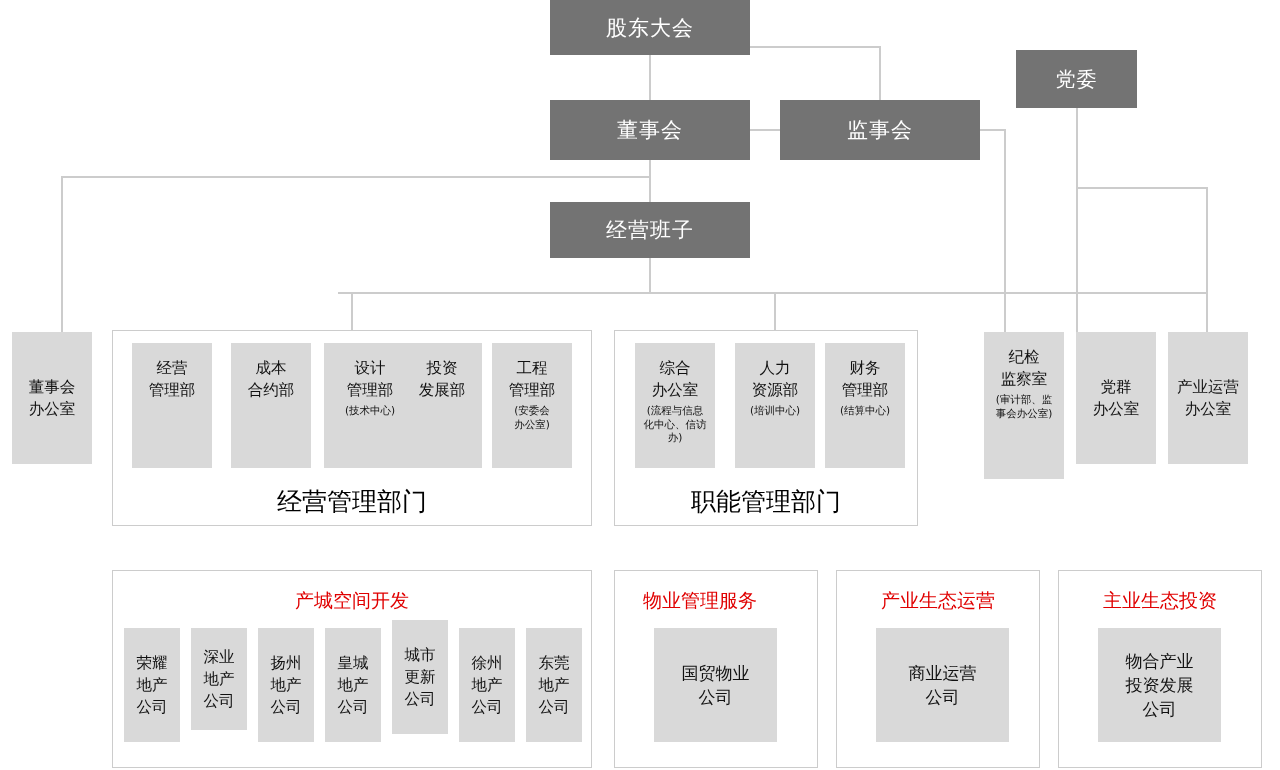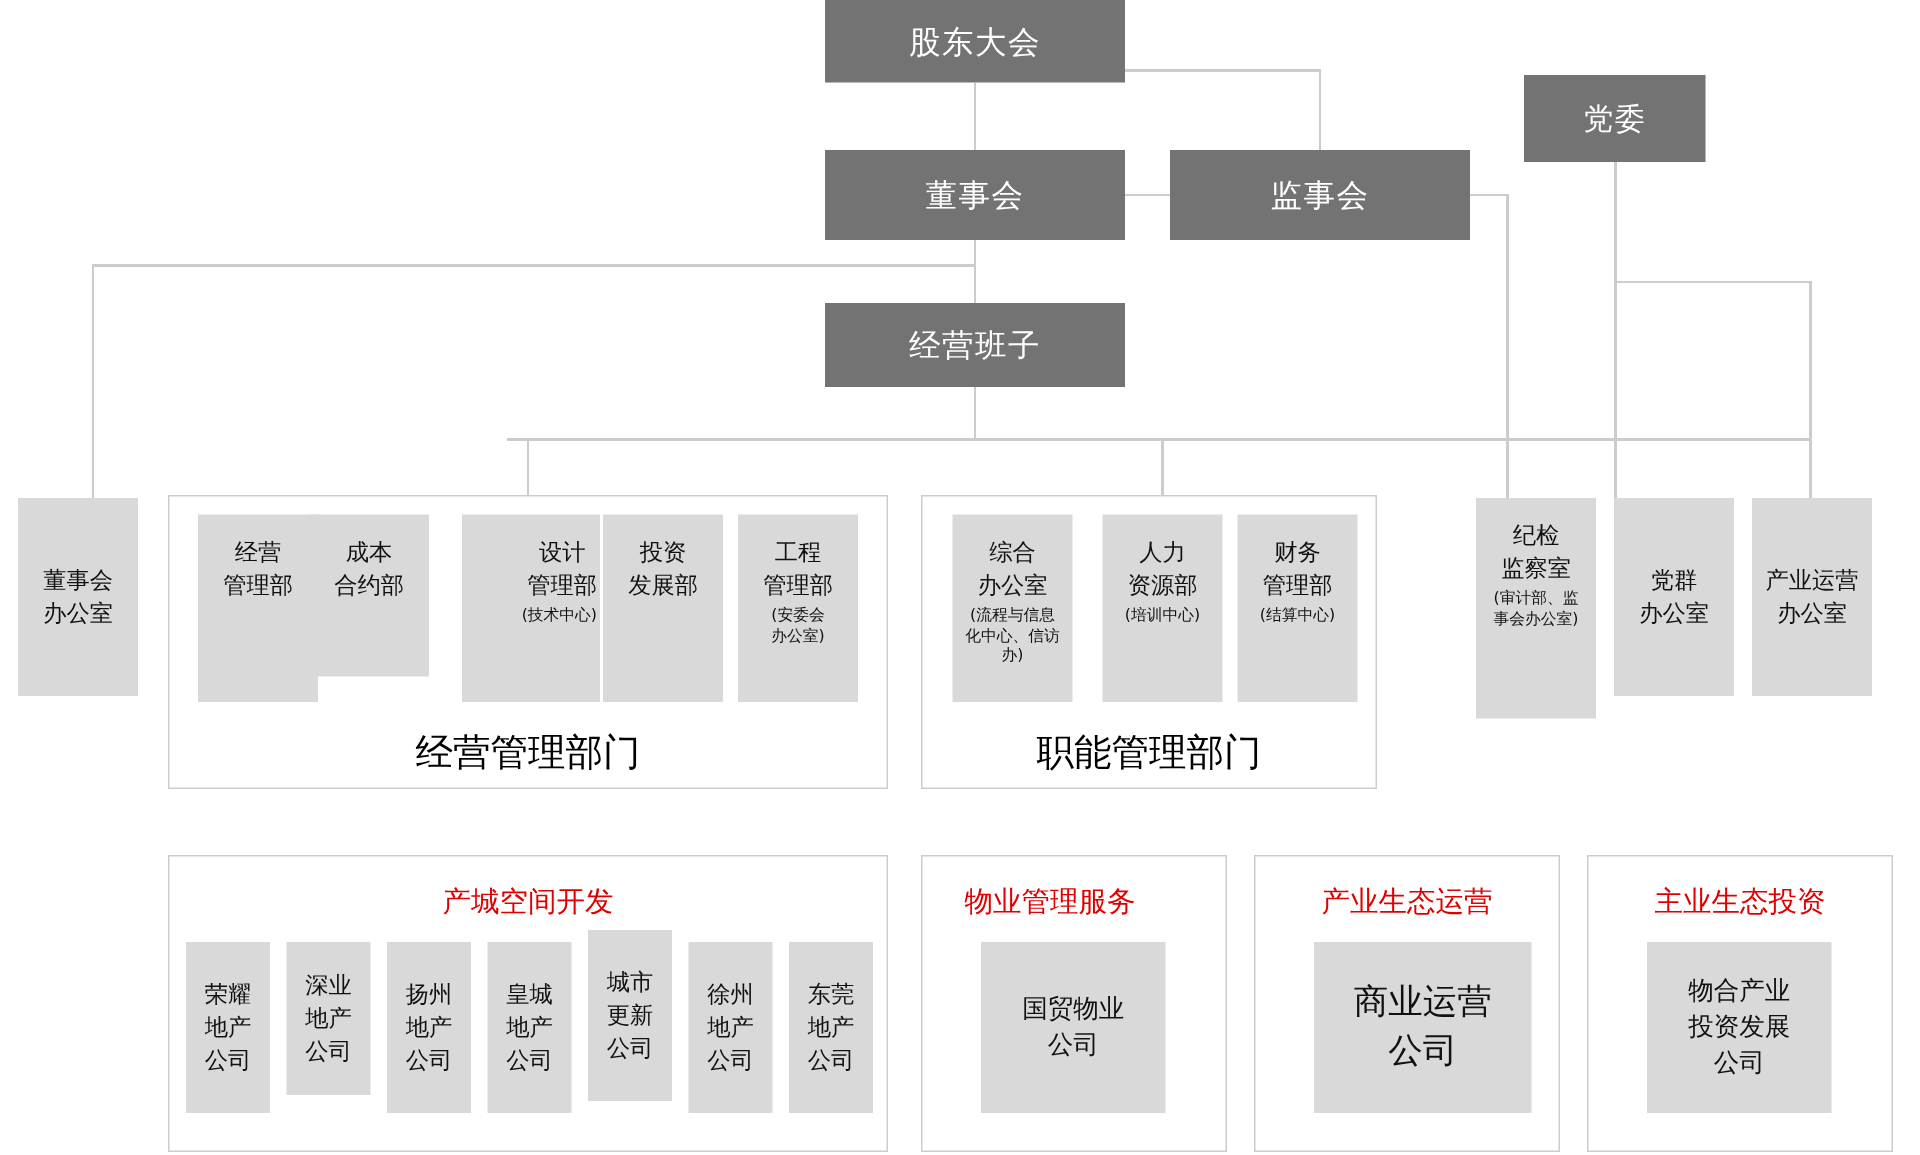--- a/index.html
+++ b/index.html
@@ -162,26 +162,26 @@
 办公室</span>
   </div>
 
   <div class="group-frame" style="left:112px; top:330px; width:480px; height:196px;"></div>
 
   <div class="unit top-align" style="left:132px; top:343px; width:80px; height:125px;">
     <span class="main">经营
 管理部</span>
     <span class="sub"></span>
   </div>
-  <div class="unit top-align" style="left:206px; top:343px; width:80px; height:108px;">
+  <div class="unit top-align" style="left:231px; top:343px; width:80px; height:125px;">
     <span class="main">成本
 合约部</span>
     <span class="sub"></span>
   </div>
-  <div class="unit top-align" style="left:308px; top:343px; width:92px; height:125px;align-items:flex-end;">
+  <div class="unit top-align" style="left:324px; top:343px; width:92px; height:125px;">
     <span class="main">设计
 管理部</span>
     <span class="sub">(技术中心)</span>
   </div>
   <div class="unit top-align" style="left:402px; top:343px; width:80px; height:125px;">
     <span class="main">投资
 发展部</span>
     <span class="sub"></span>
   </div>
   <div class="unit top-align" style="left:492px; top:343px; width:80px; height:125px;">
@@ -255,21 +255,21 @@
 
   <div class="group-frame" style="left:614px; top:570px; width:204px; height:198px;"></div>
   <div class="group-caption red" style="left:614px; top:588px; width:172px;">物业管理服务</div>
   <div class="unit" style="left:654px; top:628px; width:123px; height:114px; font-size:17px;">
     <span class="main">国贸物业
 公司</span>
   </div>
 
   <div class="group-frame" style="left:836px; top:570px; width:204px; height:198px;"></div>
   <div class="group-caption red" style="left:836px; top:588px; width:204px;">产业生态运营</div>
-  <div class="unit" style="left:876px; top:628px; width:145px; height:114px; font-size:23px;">
+  <div class="unit" style="left:876px; top:628px; width:133px; height:114px; font-size:17px;">
     <span class="main">商业运营
 公司</span>
   </div>
 
   <div class="group-frame" style="left:1058px; top:570px; width:204px; height:198px;"></div>
   <div class="group-caption red" style="left:1058px; top:588px; width:204px;">主业生态投资</div>
   <div class="unit" style="left:1098px; top:628px; width:123px; height:114px; font-size:17px;">
     <span class="main">物合产业
 投资发展
 公司</span>

